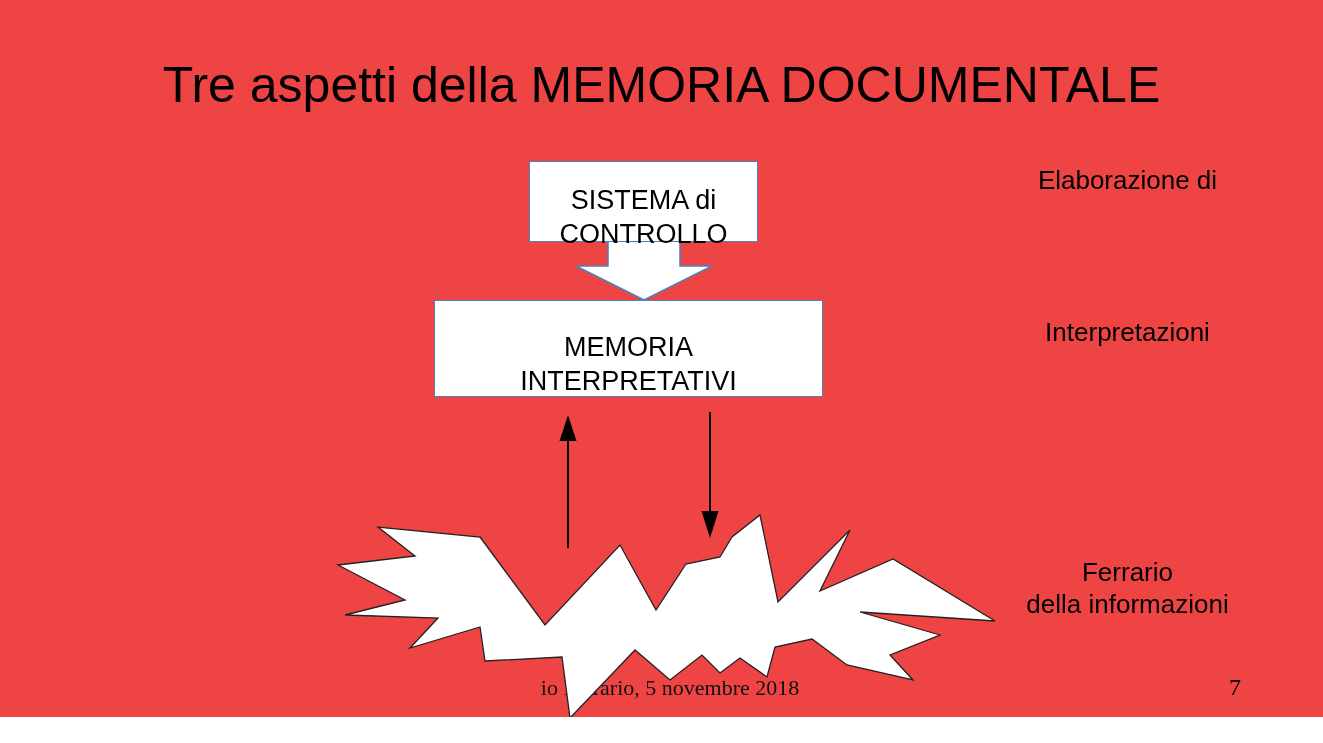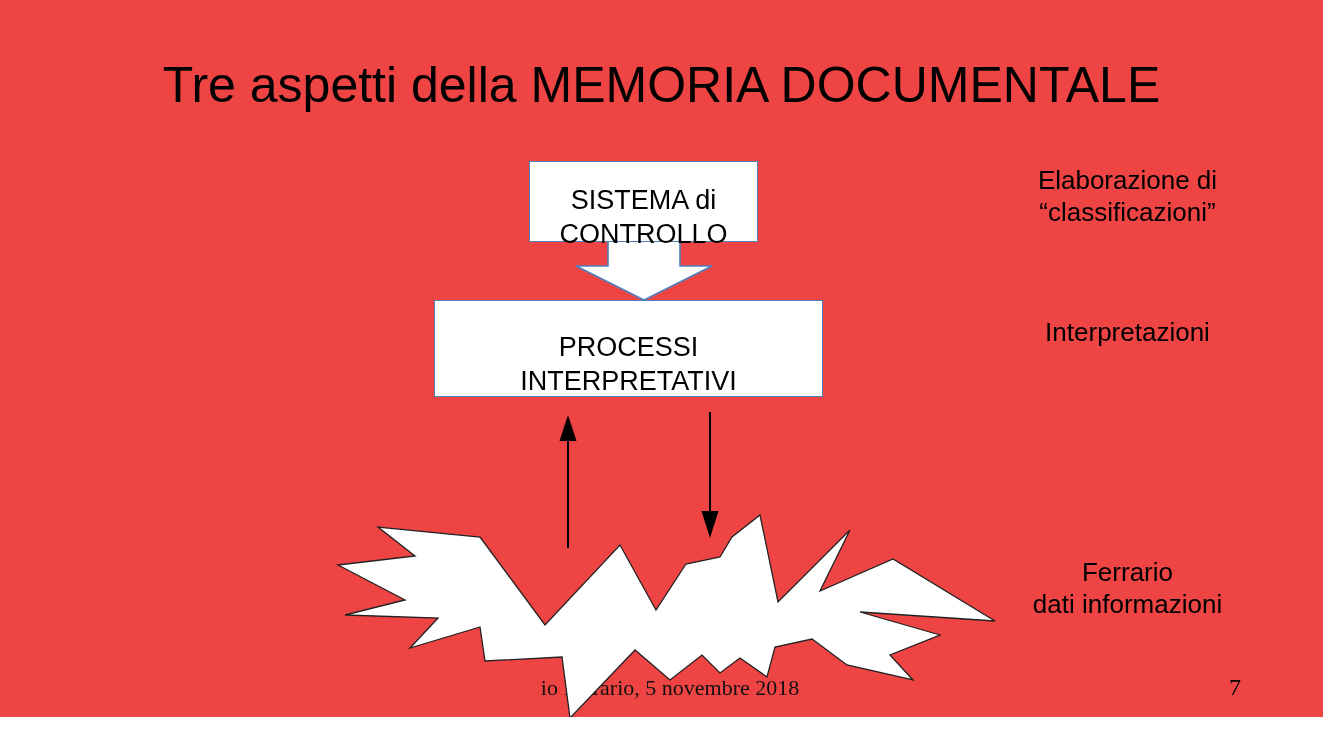--- a/index.html
+++ b/index.html
@@ -167,21 +167,21 @@
       <span>CONTROLLO</span>
     </div>
   </div>
 
   <svg id="block-arrow" viewBox="0 0 152 64" preserveAspectRatio="none">
     <polygon points="40,0 40,28 8,28 76,62 144,28 112,28 112,0" fill="#ffffff" stroke="#4f81bd" stroke-width="1.6" stroke-linejoin="miter" vector-effect="non-scaling-stroke"></polygon>
   </svg>
 
   <div id="box-processi" class="proc-box">
     <div class="box-text">
-      <span>PROCESSI</span><br>
+      <span>MEMORIA</span><br>
       <span>INTERPRETATIVI</span>
     </div>
   </div>
 
   <svg id="arrow-up" viewBox="0 0 40 136">
     <line x1="20" y1="136" x2="20" y2="16" stroke="#000000" stroke-width="2"></line>
     <polygon points="20,3 11.5,29 28.5,29" fill="#000000"></polygon>
   </svg>
 
   <svg id="arrow-down" viewBox="0 0 40 130">
@@ -189,29 +189,28 @@
     <polygon points="20,128 11.5,101 28.5,101" fill="#000000"></polygon>
   </svg>
 
   <svg id="explosion" viewBox="0 0 675 222" preserveAspectRatio="none">
     <polygon points="150,32 215,120 290,40 326,105 356,59 390,52 402,32 430,10 448,97 520,25 490,86 563,54 665,116 530,107 610,130 560,150 583,175 517,160 482,134 445,142 437,172 410,153 390,168 372,150 340,175 305,145 240,213 232,152 155,156 150,122 80,143 108,113 15,110 75,95 8,60 85,51 48,22" fill="#ffffff" stroke="#222222" stroke-width="1.3" stroke-linejoin="miter" vector-effect="non-scaling-stroke"></polygon>
   </svg>
 
 
   <div id="note-classificazioni" class="side-note">
     <span>Elaborazione di</span><br>
-    <span>“classificazioni”</span>
   </div>
 
   <div id="note-interpretazioni" class="side-note">
     <span>Interpretazioni</span><br>
   </div>
 
   <div id="note-magazzino" class="side-note">
     <span>Ferrario</span><br>
-    <span>dati informazioni</span>
+    <span>della informazioni</span>
   </div>
 
   <div id="footer-text">io Ferrario, 5 novembre 2018</div>
 
   <div id="page-number">7</div>
 
 </div>
 
 </body></html>

